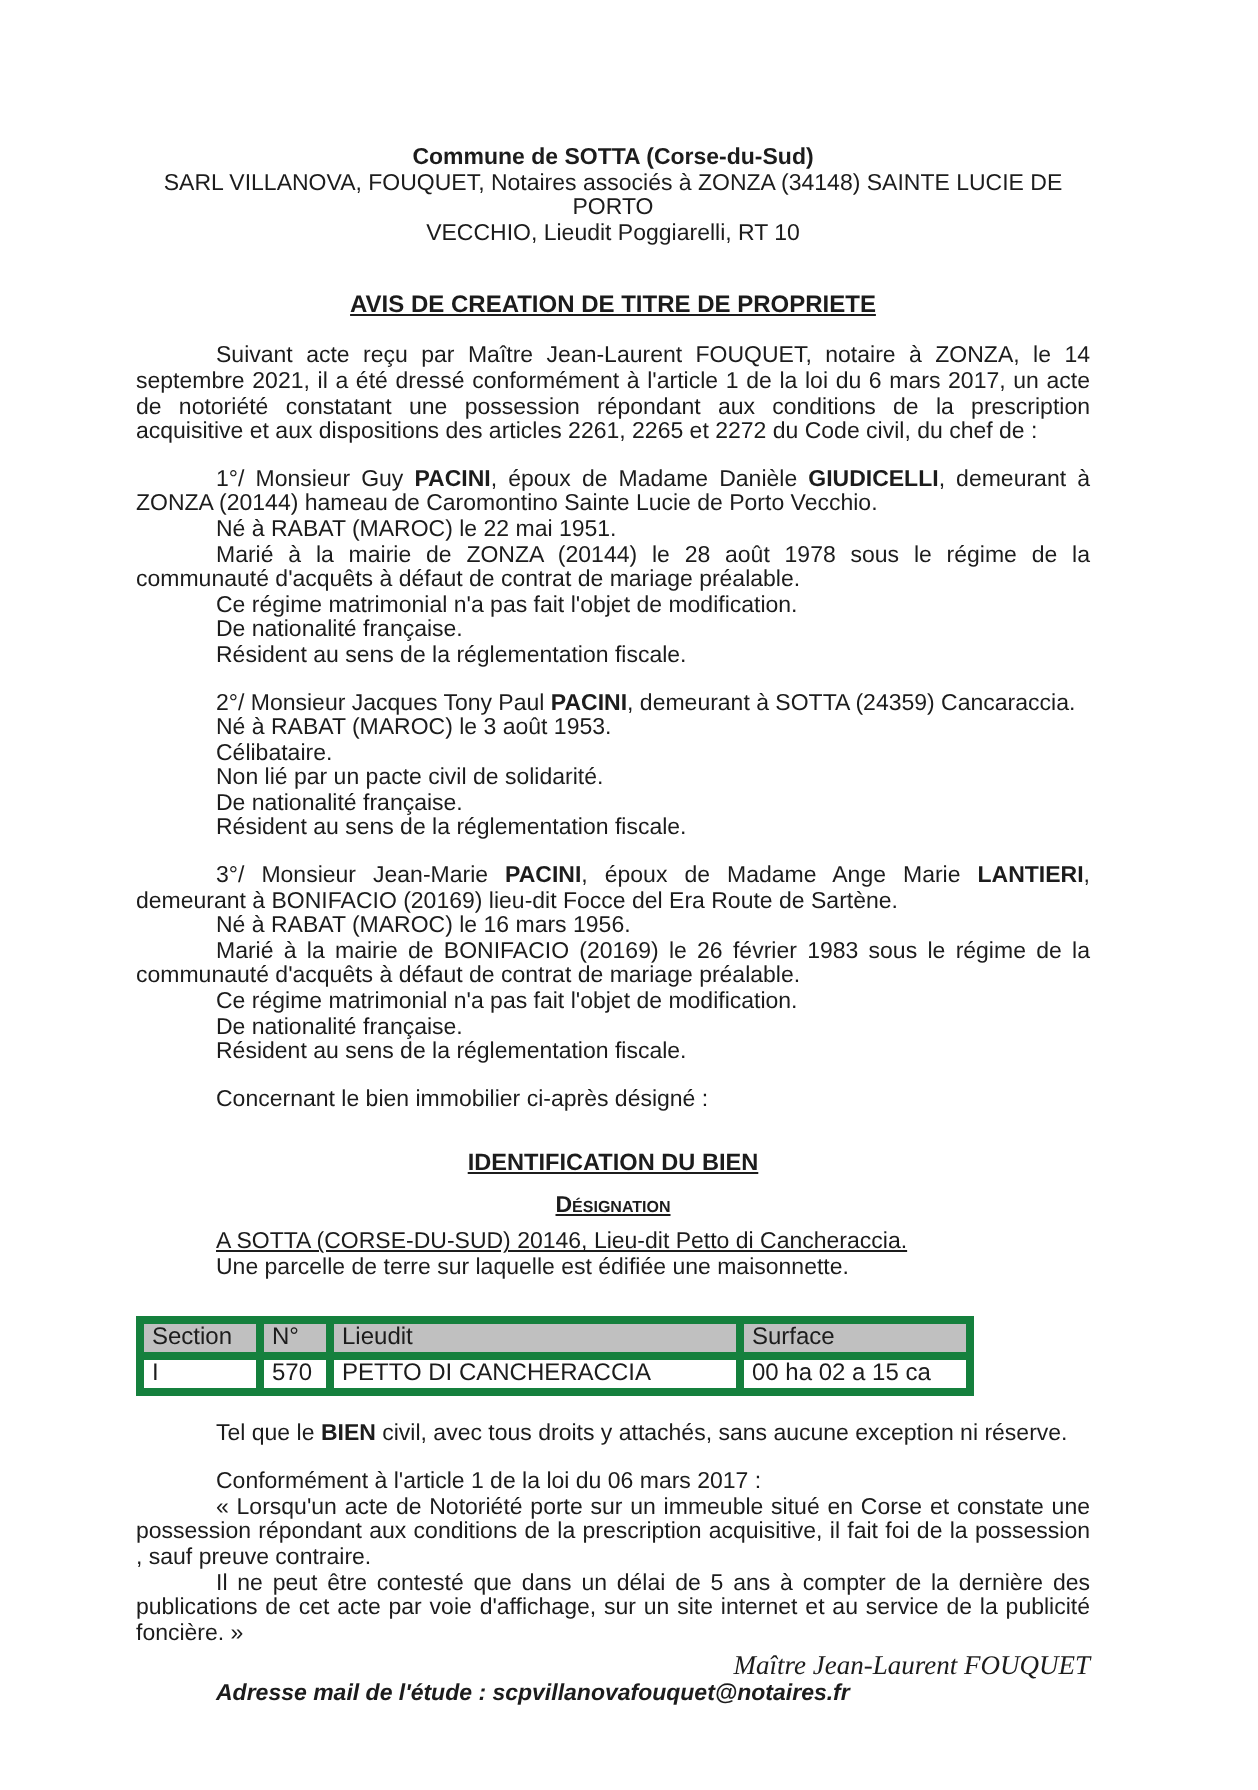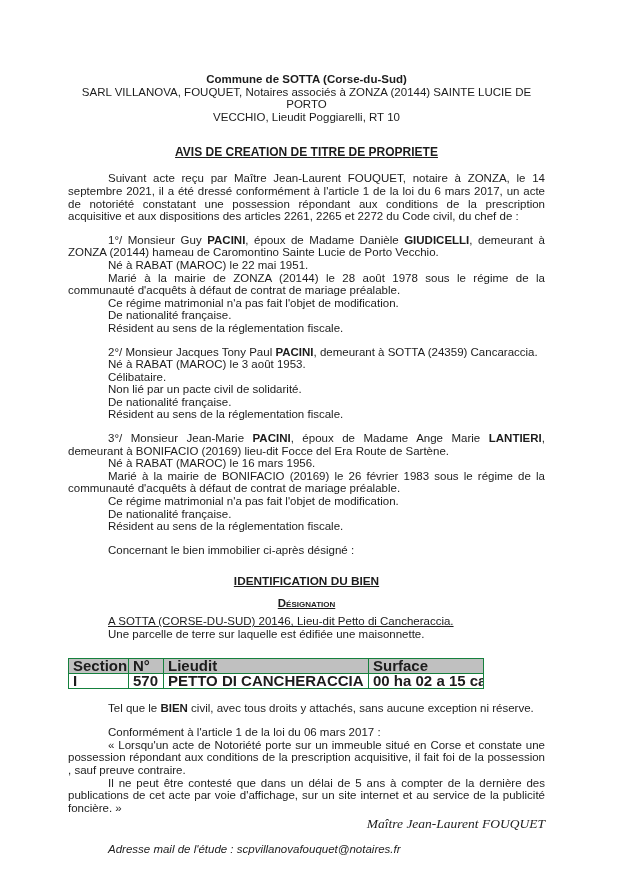--- a/index.html
+++ b/index.html
@@ -27,47 +27,47 @@
     font-size:11.5px;line-height:13px;text-align:center;margin-top:9px;
   }
   .parcel-heading{
     font-weight:normal;text-decoration:underline;text-indent:40px;margin-top:5px;
   }
   .parcel-desc{text-indent:40px;}
   table.parcel{
     border-collapse:collapse;margin-top:17px;table-layout:fixed;width:415px;
   }
   table.parcel th,table.parcel td{
-    border:1px solid #15803d;font-weight:bold;text-align:left;
-    font-size:15px;line-height:13px;padding:0 4px;height:14px;
+    border:4px solid #15803d;font-weight:normal;text-align:left;
+    font-size:12px;line-height:13px;padding:0 4px;height:14px;
     white-space:nowrap;overflow:hidden;
   }
   table.parcel th{background:var(--table-header-bg,#c0c0c0);}
   .col-section{width:60px;}
   .col-num{width:35px;}
   .col-lieudit{width:205px;}
   .col-surface{width:115px;}
   .mt-telque{margin-top:13px;}
   .mt-conf{margin-top:12px;}
   .quote{text-align:justify;text-indent:40px;}
   .sig{
     font-family:"Liberation Serif",serif;font-style:italic;
     font-size:13.5px;line-height:15.5px;text-align:right;
   }
   .sig-block{margin-top:2px;}
-  .email-line{font-weight:normal;font-style:italic;text-indent:40px;margin-top:11px;}
+  .email-line{font-weight:bold;font-style:italic;text-indent:40px;margin-top:0;}
 </style>
 </head>
 <body>
 
 <div class="page">
 
   <div>
     <p class="center bold">Commune de SOTTA (Corse-du-Sud)</p>
-    <p class="center">SARL VILLANOVA, FOUQUET, Notaires associés à ZONZA (20144) SAINTE LUCIE DE PORTO</p>
+    <p class="center">SARL VILLANOVA, FOUQUET, Notaires associés à ZONZA (34148) SAINTE LUCIE DE PORTO</p>
     <p class="center">VECCHIO, Lieudit Poggiarelli, RT 10</p>
   </div>
 
   <p class="doc-title">AVIS DE CREATION DE TITRE DE PROPRIETE</p>
 
   <p class="para">Suivant acte reçu par Maître Jean-Laurent FOUQUET, notaire à ZONZA, le 14 septembre 2021, il a été dressé conformément à l'article 1 de la loi du 6 mars 2017, un acte de notoriété constatant une possession répondant aux conditions de la prescription acquisitive et aux dispositions des articles 2261, 2265 et 2272 du Code civil, du chef de :</p>
 
   <div class="block">
     <p class="para"><span>1°/ Monsieur Guy </span><b>PACINI</b><span>, époux de Madame Danièle </span><b>GIUDICELLI</b><span>, demeurant à ZONZA (20144) hameau de Caromontino Sainte Lucie de Porto Vecchio.</span></p>
     <p class="para">Né à RABAT (MAROC) le 22 mai 1951.</p>

